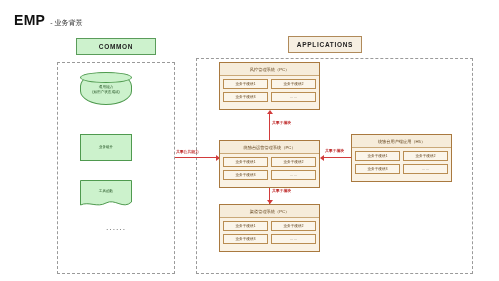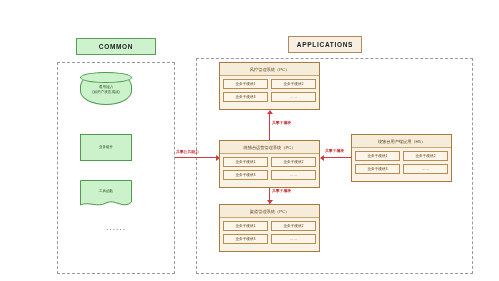--- a/index.html
+++ b/index.html
@@ -98,20 +98,24 @@
   .arrow.up{border-left:3px solid transparent;border-right:3px solid transparent;border-bottom:4px solid #d23b3b;}
   .arrow.down{border-left:3px solid transparent;border-right:3px solid transparent;border-top:4px solid #d23b3b;}
   .arrow.left{border-top:3px solid transparent;border-bottom:3px solid transparent;border-right:4px solid #d23b3b;}
   .arrow.right{border-top:3px solid transparent;border-bottom:3px solid transparent;border-left:4px solid #d23b3b;}
 </style>
 </head>
 <body>
 
 <div id="stage">
 
+  <div class="title-wrap">
+    <span class="title-main">EMP</span>
+    <span class="title-sub">- 业务背景</span>
+  </div>
 
   <div class="chip common">COMMON</div>
   <div class="chip apps">APPLICATIONS</div>
 
   <div class="dashed common"></div>
   <div class="dashed apps"></div>
 
   <div class="cylinder">
     <div class="body"></div>
     <div class="cap"></div>

